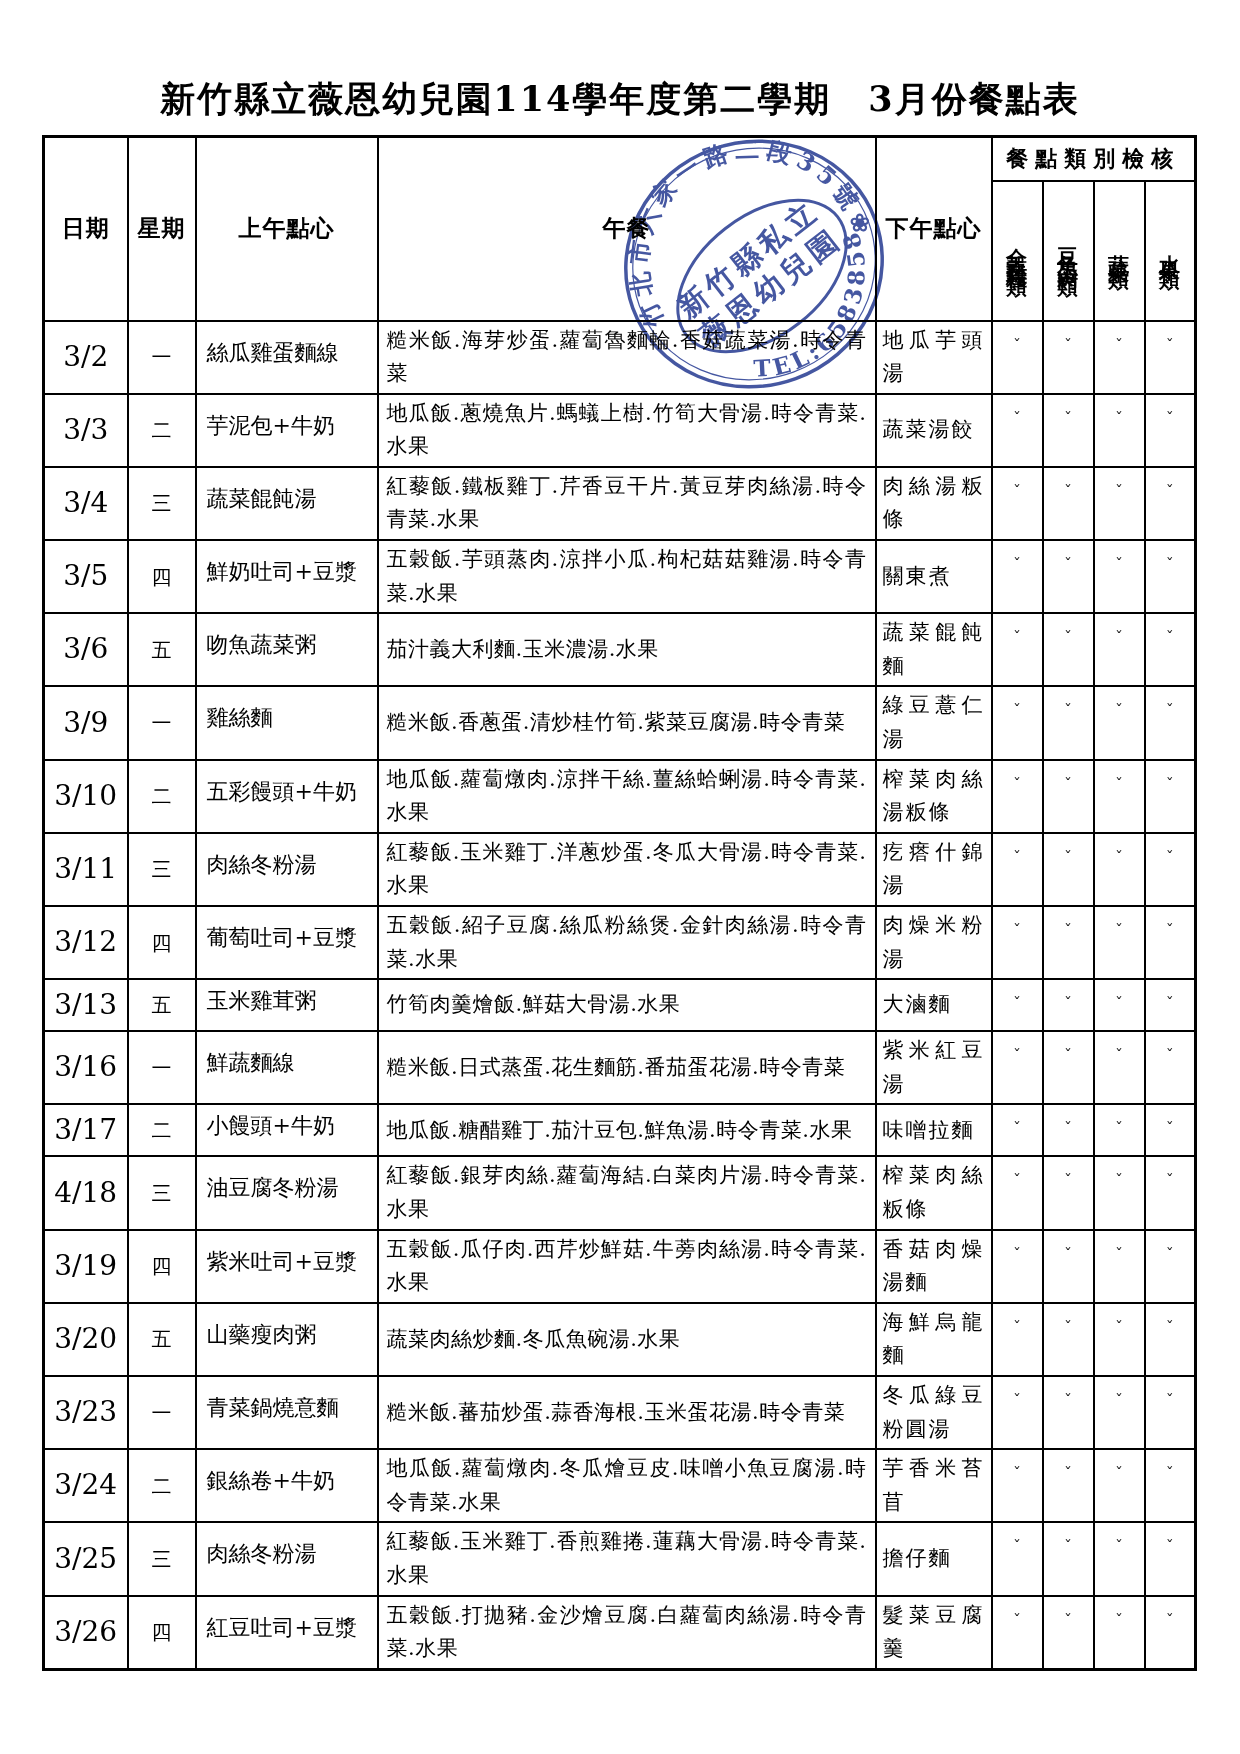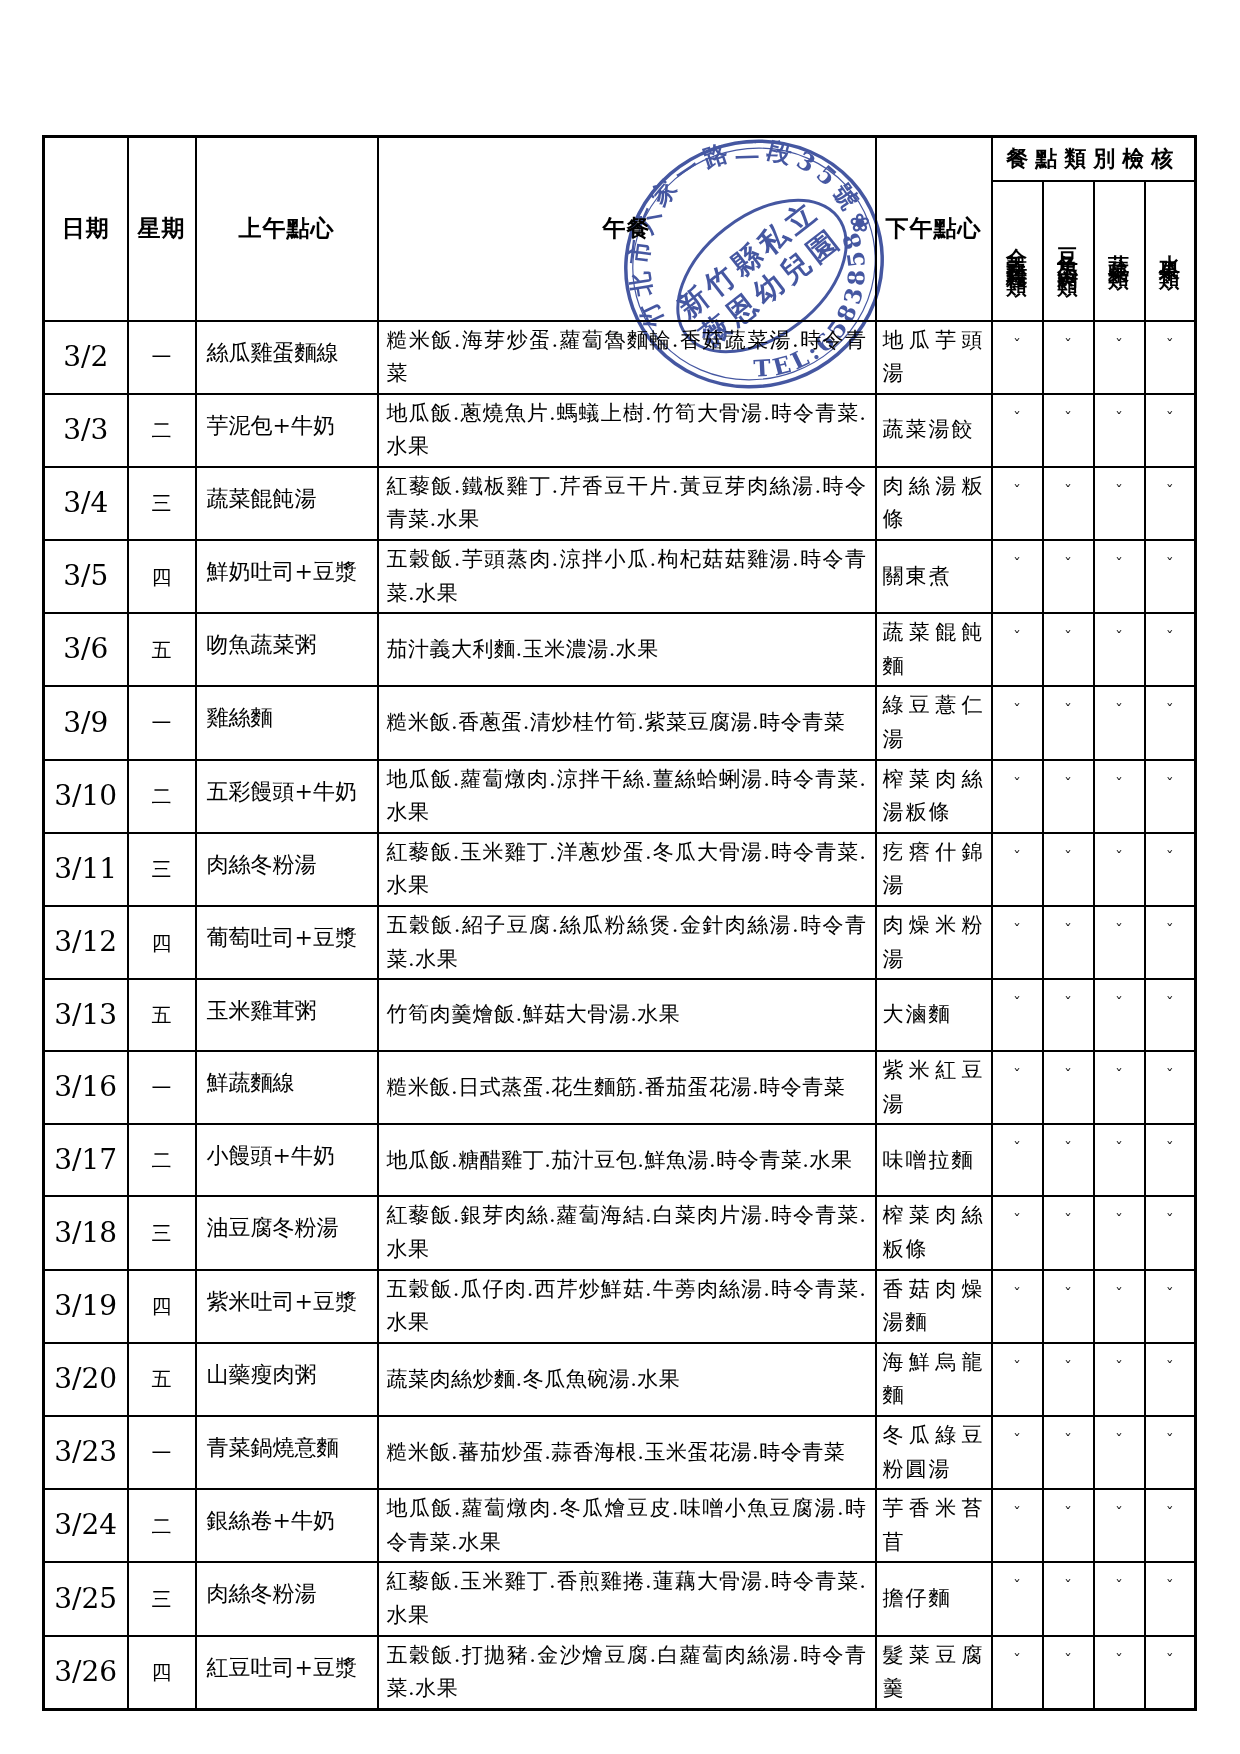--- a/index.html
+++ b/index.html
@@ -11,37 +11,38 @@
              border-collapse:collapse;table-layout:fixed;border:3px solid #000;}
   th,td{border:2px solid #000;box-sizing:border-box;overflow:hidden;}
   thead th{font-weight:700;}
   tr.h1{height:44px;}
   tr.h2{height:140px;}
   th.head-label{font-size:23px;text-align:center;vertical-align:middle;letter-spacing:1px;margin-top:18px;}
   th.group-label{font-size:22px;letter-spacing:7px;text-align:center;vertical-align:middle;}
   th.vert{text-align:center;vertical-align:middle;}
   .vtext{writing-mode:vertical-rl;text-orientation:upright;display:inline-block;
          font-size:21px;letter-spacing:7px;line-height:1;}
-  tbody tr{height:72px;}
+  tbody tr{height:52px;}
   tbody td{font-size:21px;line-height:1.6;}
   td.date-cell{text-align:center;font-size:28px;}
   td.weekday-cell{text-align:center;font-size:20px;}
   td.snack-am-cell{padding:2px 4px 12px 10px;font-size:22px;}
   td.lunch-cell{padding:2px 8px;text-align:justify;text-justify:inter-ideograph;letter-spacing:0.5px;}
   td.snack-pm-cell{padding:2px 6px;text-align:justify;text-justify:inter-ideograph;letter-spacing:2px;}
   td.check-cell{text-align:center;vertical-align:top;padding-top:11px;font-size:16px;color:#222;}
   .stamp{position:absolute;left:612px;top:134px;width:288px;height:268px;
          pointer-events:none;mix-blend-mode:multiply;opacity:0.88;}
   .stamp text{font-family:"DejaVu Serif","Liberation Serif",serif;font-weight:700;}
 </style>
 </head>
 <body>
 
 <div class="page">
 
+  <div class="title">新竹縣立薇恩幼兒園114學年度第二學期　3月份餐點表</div>
 
   <table class="menu">
     <colgroup>
       <col style="width:84px">
         <col style="width:68px">
         <col style="width:182px">
       <col style="width:498px">
         <col style="width:116px">
       <col style="width:51px">
         <col style="width:51px">
@@ -191,21 +192,21 @@
           <td class="weekday-cell">二</td>
           <td class="snack-am-cell">小饅頭+牛奶</td>
           <td class="lunch-cell">地瓜飯.糖醋雞丁.茄汁豆包.鮮魚湯.時令青菜.水果</td>
           <td class="snack-pm-cell">味噌拉麵</td>
           <td class="check-cell">ˇ</td>
           <td class="check-cell">ˇ</td>
           <td class="check-cell">ˇ</td>
           <td class="check-cell">ˇ</td>
         </tr>
         <tr>
-          <td class="date-cell">3/18</td>
+          <td class="date-cell">4/18</td>
           <td class="weekday-cell">三</td>
           <td class="snack-am-cell">油豆腐冬粉湯</td>
           <td class="lunch-cell">紅藜飯.銀芽肉絲.蘿蔔海結.白菜肉片湯.時令青菜.水果</td>
           <td class="snack-pm-cell">榨菜肉絲粄條</td>
           <td class="check-cell">ˇ</td>
           <td class="check-cell">ˇ</td>
           <td class="check-cell">ˇ</td>
           <td class="check-cell">ˇ</td>
         </tr>
         <tr>

